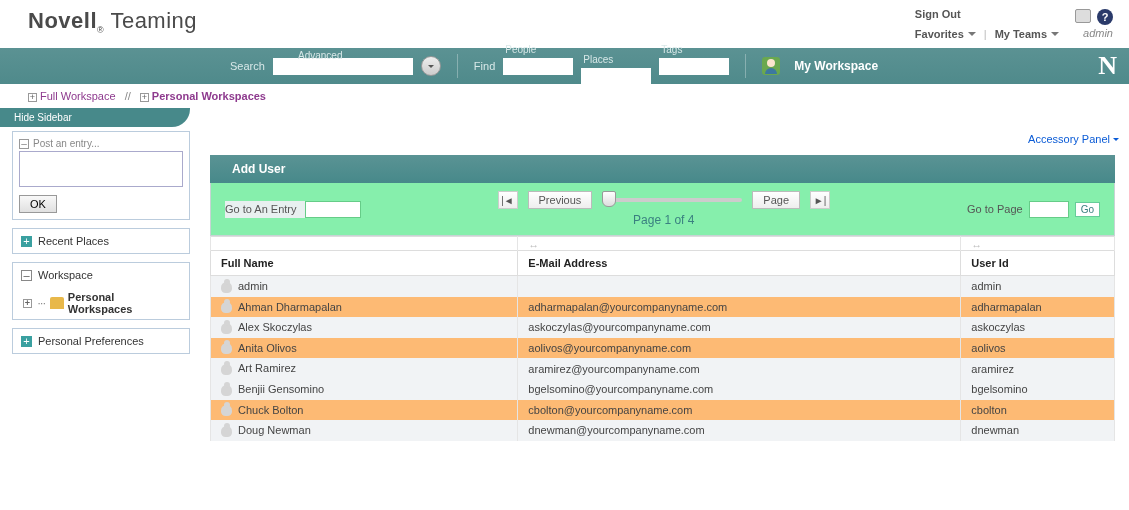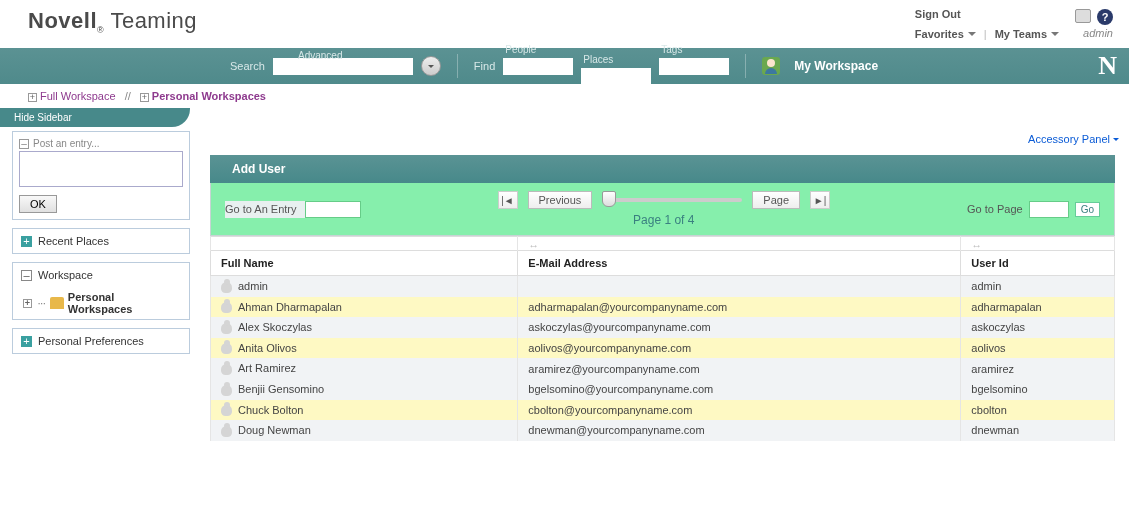--- a/index.html
+++ b/index.html
@@ -68,21 +68,21 @@
 .icon-btn{ width:20px; height:18px; border:1px solid #ccc; background:linear-gradient(#fff,#eee); display:flex; align-items:center; justify-content:center; font-size:10px; color:#555;}
 .slider{ width:140px; height:4px; background:#ccc; border-radius:2px; position:relative; }
 .slider-handle{ position:absolute; left:0; top:-7px; width:14px; height:16px; background:linear-gradient(#fff,#ddd); border:1px solid #999; border-radius:2px 2px 6px 6px;}
 .page-of{ font-size:12px; color:#3a8080; margin-top:2px;}
 .nav-right{ display:flex; align-items:center; gap:6px;}
 .go-btn{ border:1px solid #6c9; background:#fff; color:#3a8080; padding:1px 5px; font-size:10px;}
 .tbl{ width:100%; border-collapse:collapse; font-size:11px;}
 .tbl th{ text-align:left; font-weight:bold; padding:6px 10px; border:1px solid #ddd; background:#fff; color:#222;}
 .tbl td{ padding:4px 10px; border-left:1px solid #e5e5e5; border-right:1px solid #e5e5e5; color:#444;}
 .tbl tr.even td{ background:#f1f3f5;}
-.tbl tr.odd td{ background:#fef9c3;}
+.tbl tr.odd td{ background:#fdba74;}
 .arrow-head{ height:14px; border:1px solid #ddd; border-bottom:none; background:#fff;}
 .arrow-head td{ color:#bbb; font-size:11px; padding:0 10px;}
 .user-ico{ display:inline-block; width:11px; height:11px; background:#d5d5d5; border-radius:50% 50% 40% 40%; margin-right:6px; position:relative; vertical-align:middle;}
 .user-ico::before{content:''; position:absolute; width:6px; height:6px; background:#d5d5d5; border-radius:50%; top:-3px; left:2.5px;}
 .col-name{width:34%;} .col-email{width:49%;} .col-uid{width:17%;}
 a.link{ color:#0a5bd6; text-decoration:none;}
 </style>
 </head>
 <body>
 

